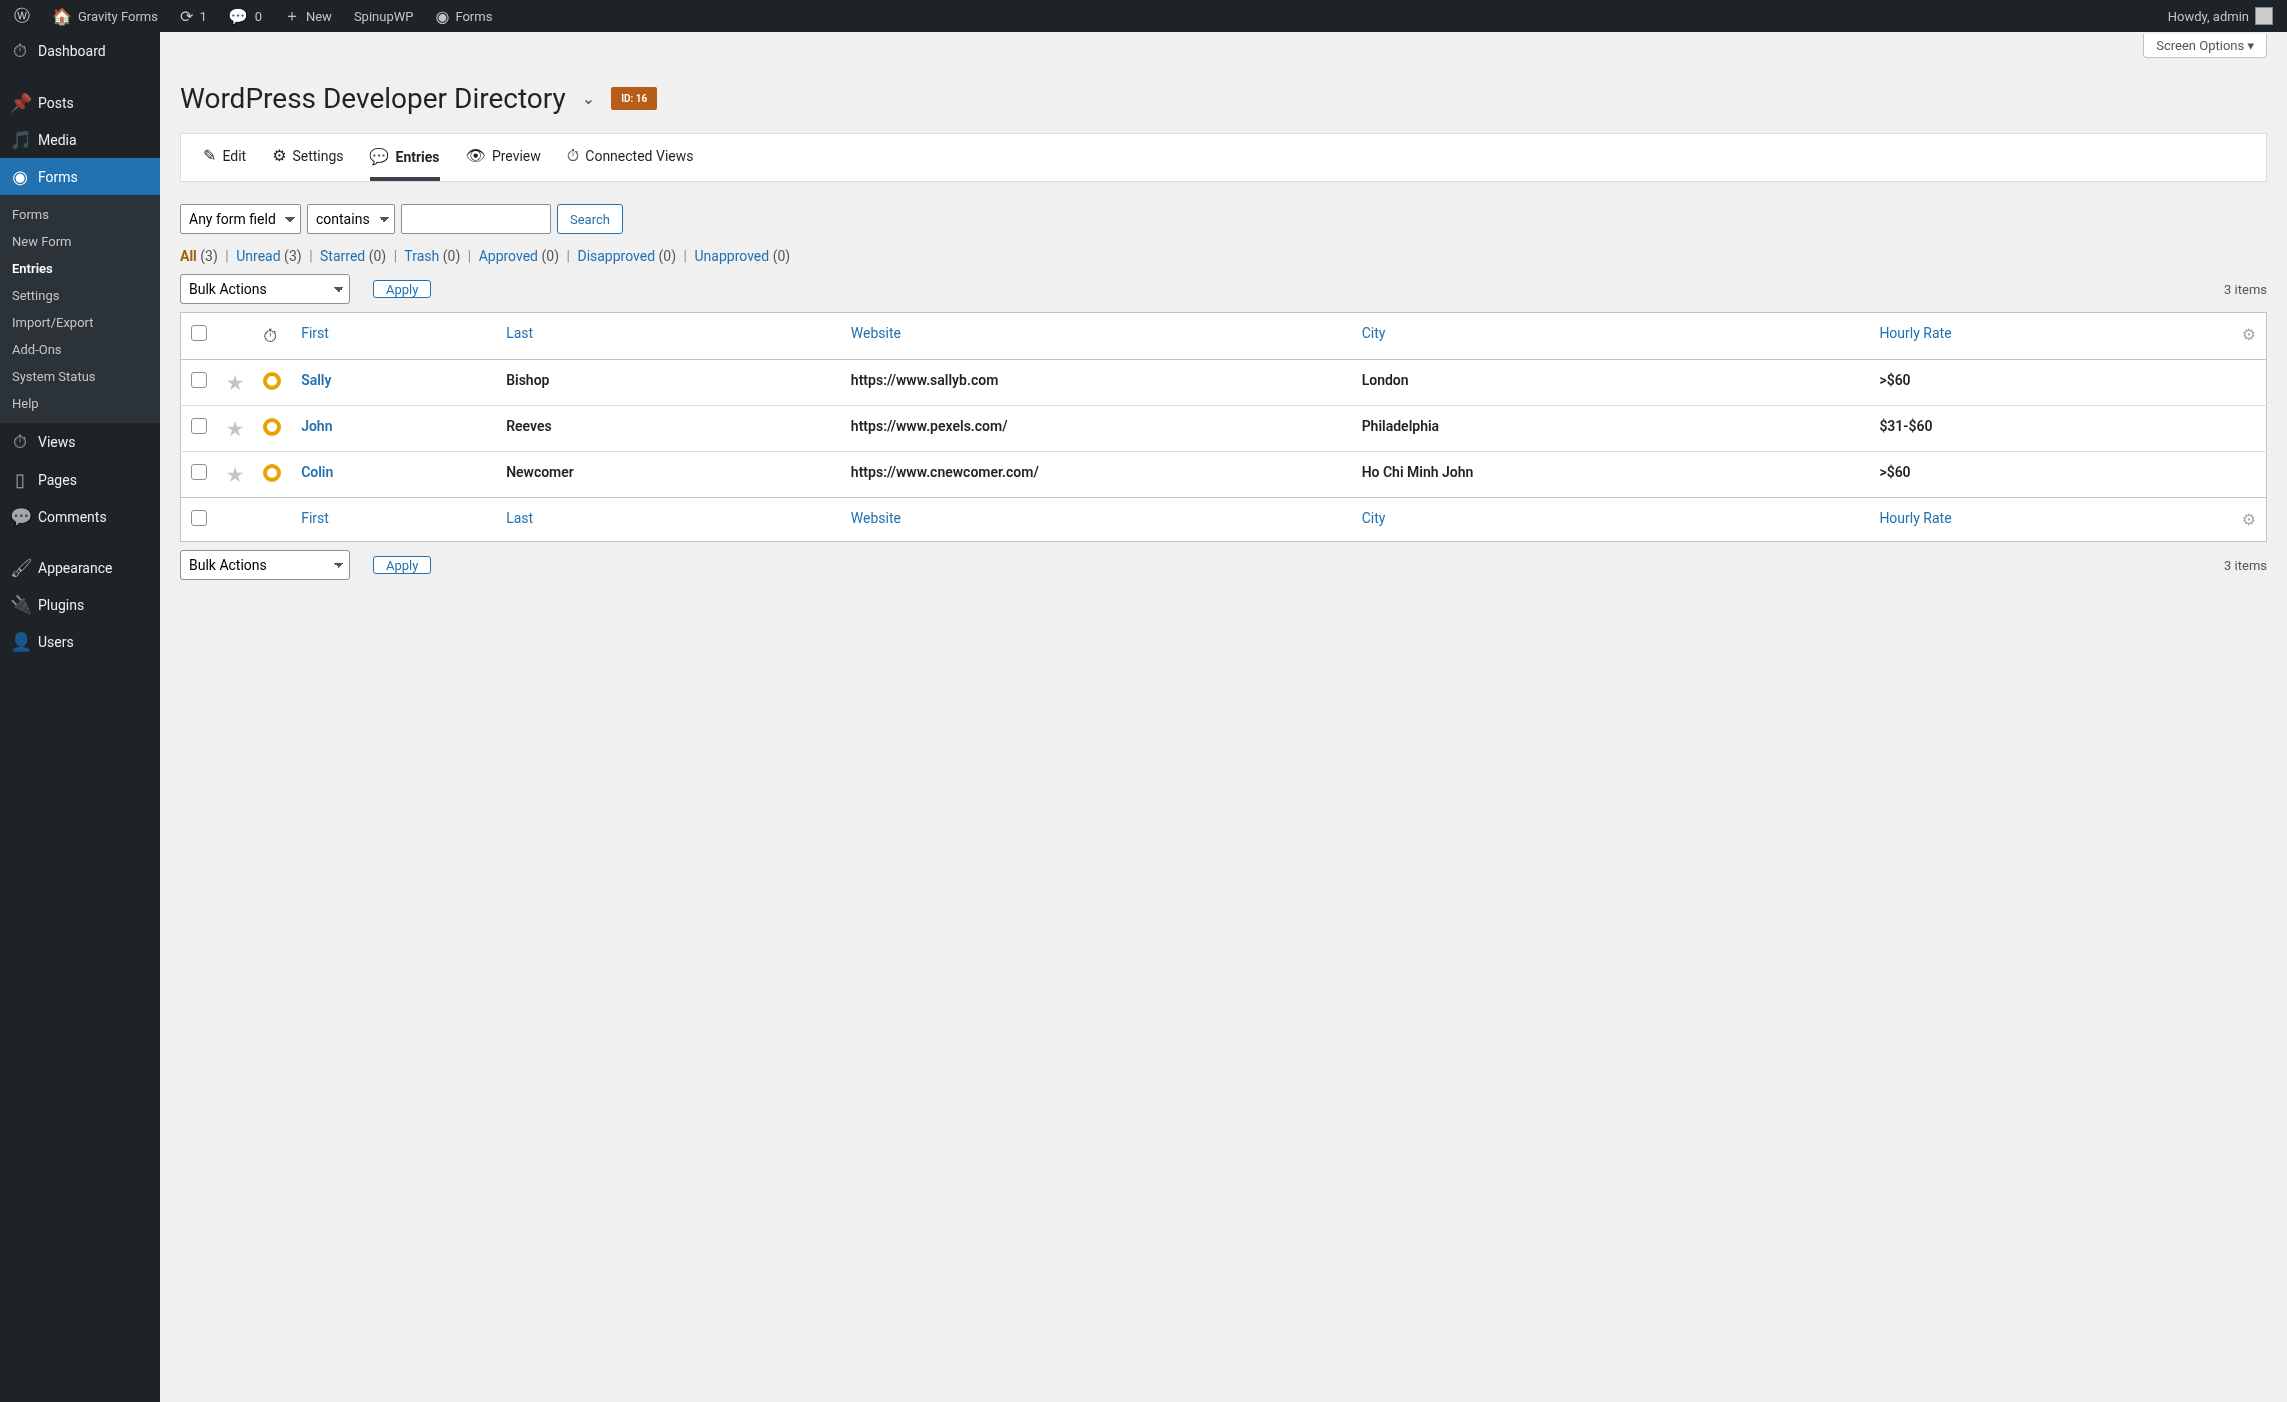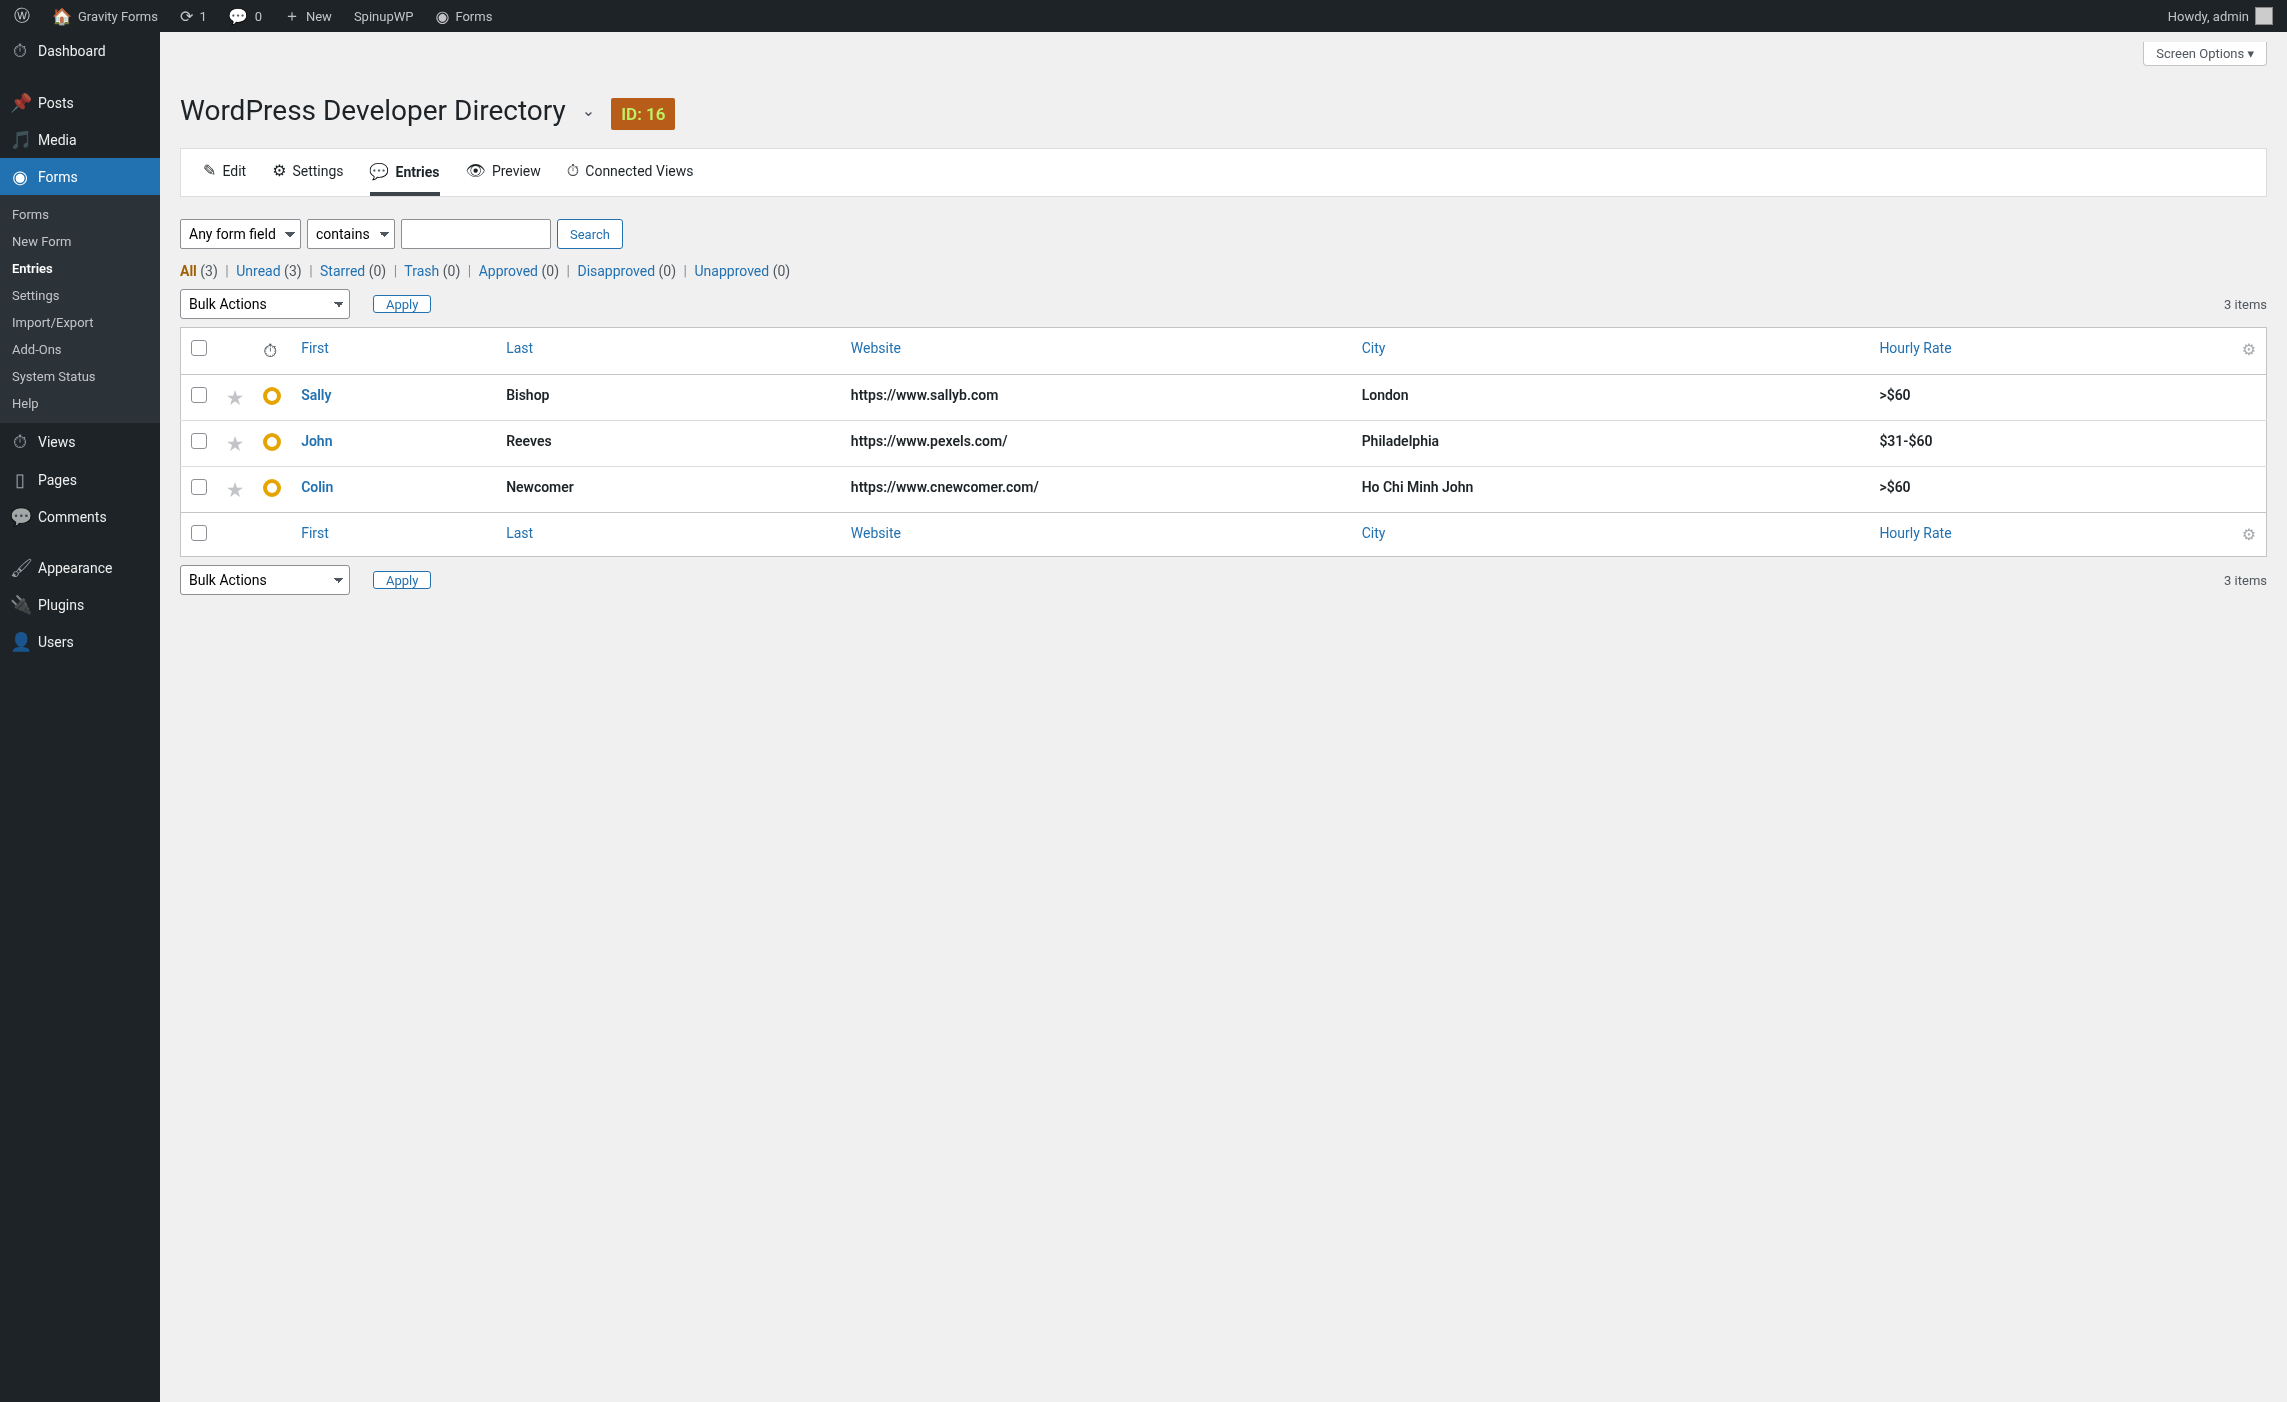--- a/index.html
+++ b/index.html
@@ -21,28 +21,28 @@
 .menu-item { display: flex; align-items: center; gap: 8px; padding: 8px 10px; color: #eee; cursor: pointer; }
 .menu-item .mi-icon { width: 20px; text-align: center; font-size: 18px; color: rgba(240,246,252,.6); }
 .menu-item.top { font-size: 14px; }
 .menu-item.current { background: #2271b1; color: #fff; position: relative; }
 .menu-item.current::after { content: ""; position: absolute; right: -8px; top: 50%; transform: translateY(-50%); border: 8px solid transparent; border-right-color: #f0f0f1; }
 .submenu { background: #2c3338; padding: 6px 0; }
 .submenu .sub-item { padding: 6px 12px 6px 12px; color: #c3c4c7; cursor: pointer; font-size: 13px; }
 .submenu .sub-item.current { color: #fff; font-weight: 600; }
 
 
-.main { flex: 1; padding: 10px 20px 40px 20px; }
+.main { flex: 1; padding: 2px 20px 40px 20px; }
 
 .screen-options { float: right; background: #fff; border: 1px solid #c3c4c7; border-top: none; padding: 4px 12px; font-size: 13px; color: #50575e; cursor: pointer; border-radius: 0 0 4px 4px; }
 
 .page-head { display: flex; align-items: center; gap: 16px; margin: 24px 0 18px 0; }
 .page-title { font-size: 28px; font-weight: 400; color: #1d2327; }
 .chev { font-size: 16px; color: #50575e; cursor: pointer; }
-.id-badge { background: #b85c1a; color: #bef264; padding: 6px 10px; font-size: 17px; font-weight: 600; border-radius: 2px; margin-top: 8px; }
+.id-badge { background: #b85c1a; color: #ffffff; padding: 6px 10px; font-size: 10px; font-weight: 600; border-radius: 2px; }
 
 
 .tab-bar { background: #fff; border: 1px solid #dcdcde; display: flex; gap: 26px; padding: 12px 22px; }
 .tab { display: flex; align-items: center; gap: 6px; font-size: 14px; color: #1d2327; cursor: pointer; padding-bottom: 4px; }
 .tab .t-icon { font-size: 16px; }
 .tab.active { font-weight: 700; border-bottom: 4px solid #3c434a; margin-bottom: -12px; padding-bottom: 10px; }
 
 
 .search-row { display: flex; justify-content: flex-start; gap: 6px; margin: 22px 0 14px 0; }
 .select, .sr-input { height: 30px; border: 1px solid #8c8f94; background: #fff; padding: 0 24px 0 8px; font-size: 14px; border-radius: 2px; }

